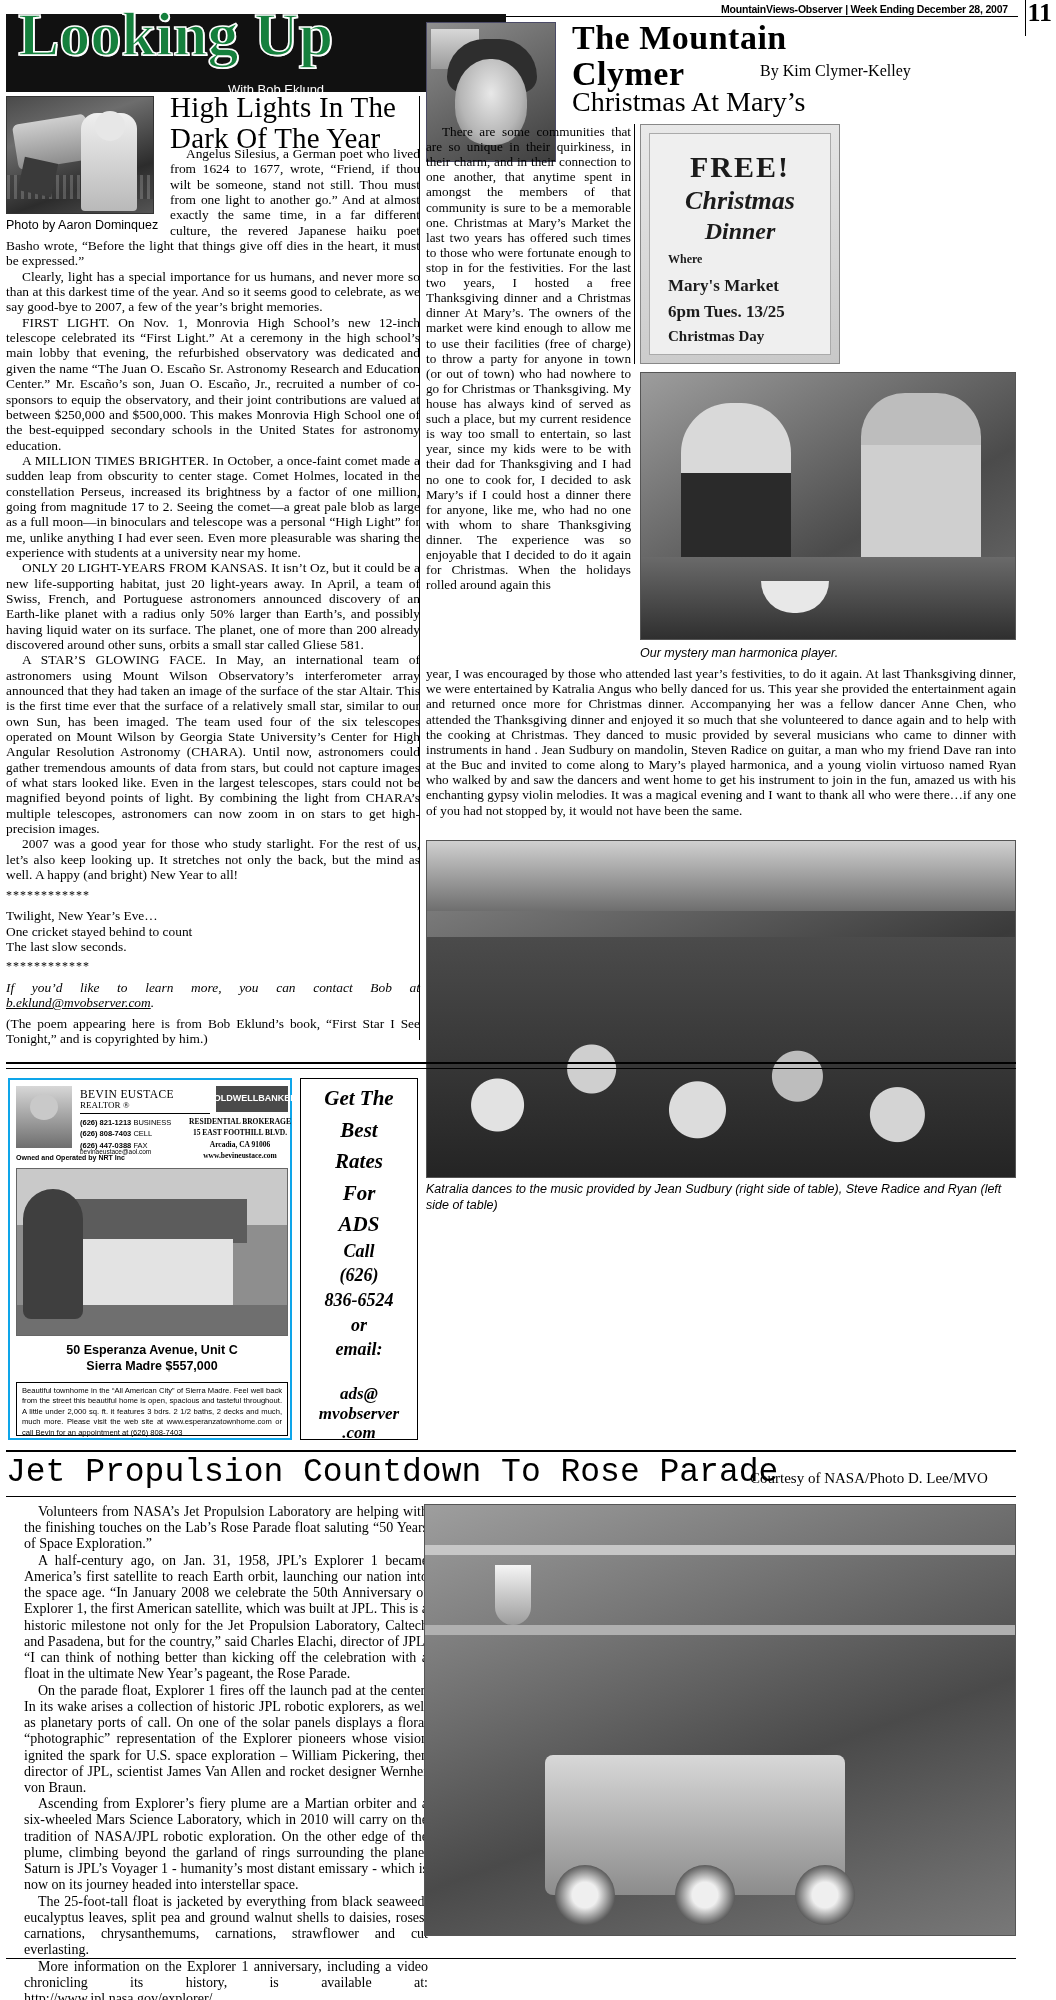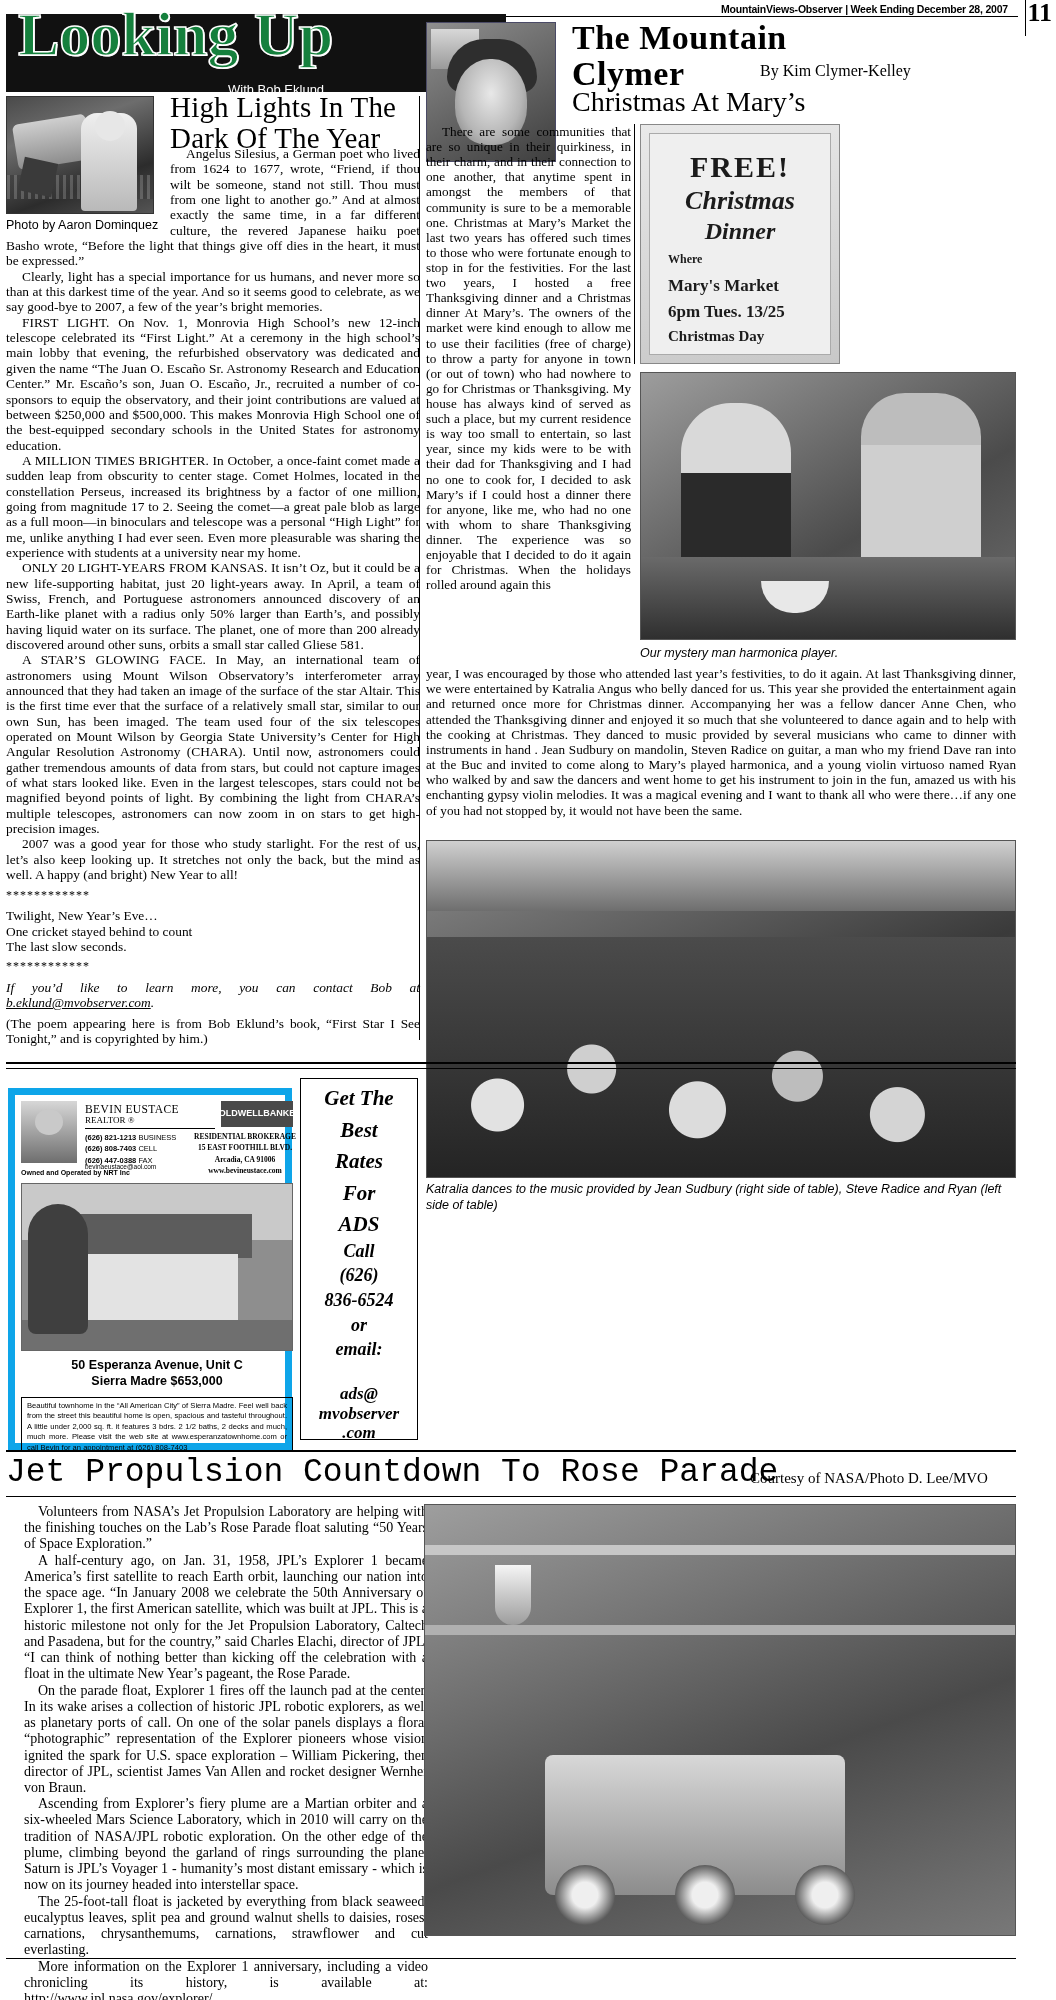--- a/index.html
+++ b/index.html
@@ -238,21 +238,21 @@
     font-family:"Liberation Sans", sans-serif;
     font-size:12.5px; font-style:italic; line-height:1.25;
   }
 
   
   .ad-rule-top { position:absolute; left:6px; top:1062px; width:1010px; border-top:2px solid #000; }
   .ad-rule-top2 { position:absolute; left:6px; top:1068px; width:1010px; border-top:1px solid #000; }
 
   .realty-ad {
     position:absolute; left:8px; top:1078px; width:284px; height:362px;
-    border:7px solid #0ea5e9; background:#fff;margin-top:10px;
+    border:2px solid #0ea5e9; background:#fff;
   }
   .ra-photo {
     position:absolute; left:6px; top:6px; width:56px; height:62px;
     background:linear-gradient(180deg,#d7d7d7,#6e6e6e);
   }
   .ra-photo .h { position:absolute; left:14px; top:8px; width:28px; height:26px; background:#c9c9c9; border-radius:50%; }
   .ra-name { position:absolute; left:70px; top:8px; font-size:11.5px; font-family:"Liberation Serif",serif; letter-spacing:.4px;}
   .ra-role { position:absolute; left:70px; top:20px; font-size:9px; font-family:"Liberation Serif",serif;}
   .ra-divline { position:absolute; left:70px; top:33px; width:130px; border-top:1.5px solid #000; }
   .ra-contact { position:absolute; left:70px; top:37px; font-family:"Liberation Sans",sans-serif; font-size:7.5px; line-height:1.5;}
@@ -469,21 +469,21 @@
       <div>www.bevineustace.com</div>
     </div>
     <div class="ra-house">
       <div class="lawn"></div>
       <div class="roof"></div>
       <div class="wall"></div>
       <div class="tree"></div>
     </div>
     <div class="ra-addr">
       <div>50 Esperanza Avenue, Unit C</div>
-      <div>Sierra Madre $653,000</div>
+      <div>Sierra Madre $557,000</div>
     </div>
     <div class="ra-desc">Beautiful townhome in the “All American City” of Sierra Madre.  Feel well back from the street this beautiful home is open, spacious and tasteful throughout.  A little under 2,000 sq. ft. it features 3 bdrs.  2 1/2 baths, 2 decks and much, much more.  Please visit the web site at www.esperanzatownhome.com or call Bevin for an appointment at (626) 808-7403</div>
   </div>
 
   <div class="rates-ad">
     <div class="big">Get The</div>
     <div class="big">Best</div>
     <div class="big">Rates</div>
     <div class="big">For</div>
     <div class="big">ADS</div>

